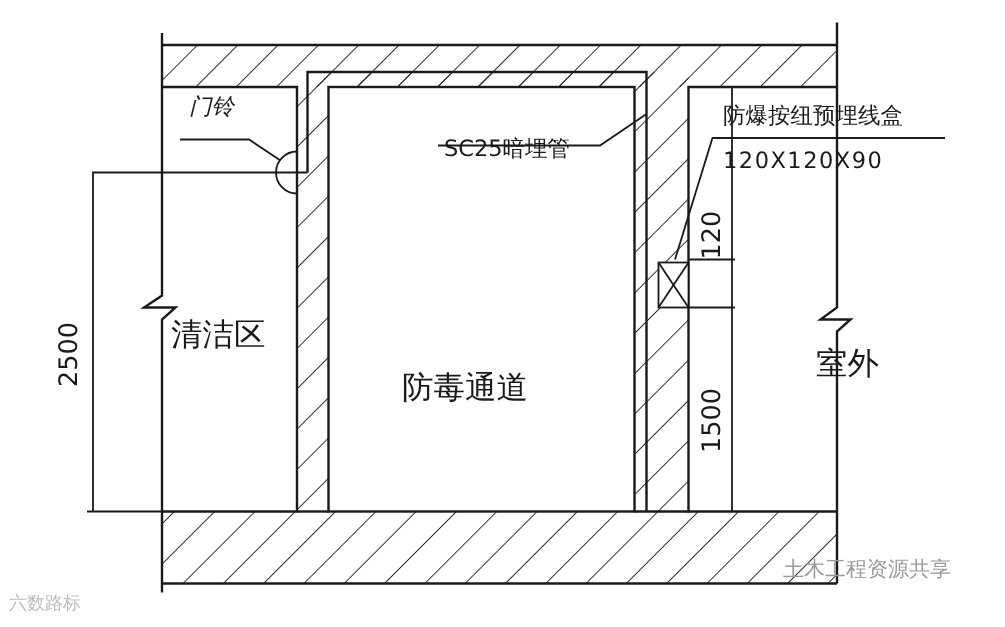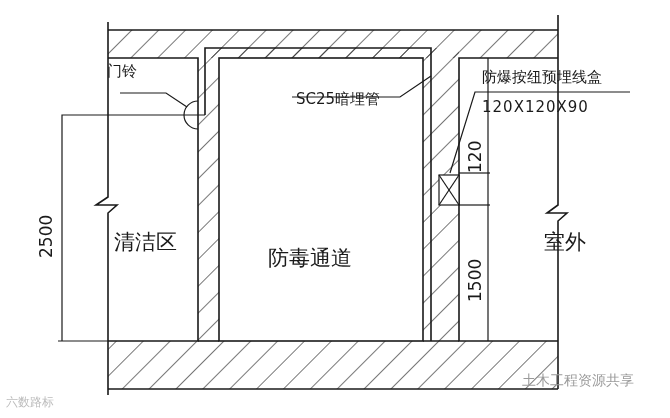--- a/index.html
+++ b/index.html
@@ -76,26 +76,26 @@
   </g>
 
   <g stroke="#1a1a1a" stroke-width="1.2" fill="#ffffff">
     <rect x="439" y="175" width="20" height="30"></rect>
     <line x1="439" y1="175" x2="459" y2="205"></line>
     <line x1="459" y1="175" x2="439" y2="205"></line>
     <polyline fill="none" points="450,173 475,92 630,92"></polyline>
   </g>
 </svg>
 
-<div class="lbl note" style="left:107px;top:64px;">门铃</div>
+<div class="lbl note" style="left:126px;top:64px;font-style:italic;">门铃</div>
 <div class="lbl note" style="left:296px;top:92px;">SC25暗埋管</div>
 <div class="lbl note" style="left:482px;top:70px;">防爆按纽预埋线盒</div>
 <div class="lbl note" style="left:482px;top:100px;letter-spacing:1px;">120X120X90</div>
 
-<div class="lbl room" style="left:114px;top:232px;">清洁区</div>
+<div class="lbl room" style="left:114px;top:215px;font-family:Liberation Mono, monospace;">清洁区</div>
 <div class="lbl room" style="left:268px;top:248px;">防毒通道</div>
 <div class="lbl room" style="left:496px;top:232px;margin-left:48px;">室外</div>
 
 <div class="lbl dim" style="left:38px;top:258px;transform:rotate(-90deg);">2500</div>
 <div class="lbl dim" style="left:467px;top:173px;transform:rotate(-90deg);">120</div>
 <div class="lbl dim" style="left:467px;top:302px;transform:rotate(-90deg);">1500</div>
 
 <div class="lbl wm" style="left:6px;top:396px;">六数路标</div>
 <div class="lbl wm" style="left:522px;top:373px;color:#9a9a9a;font-size:14px;text-align:right;">土木工程资源共享</div>
 

